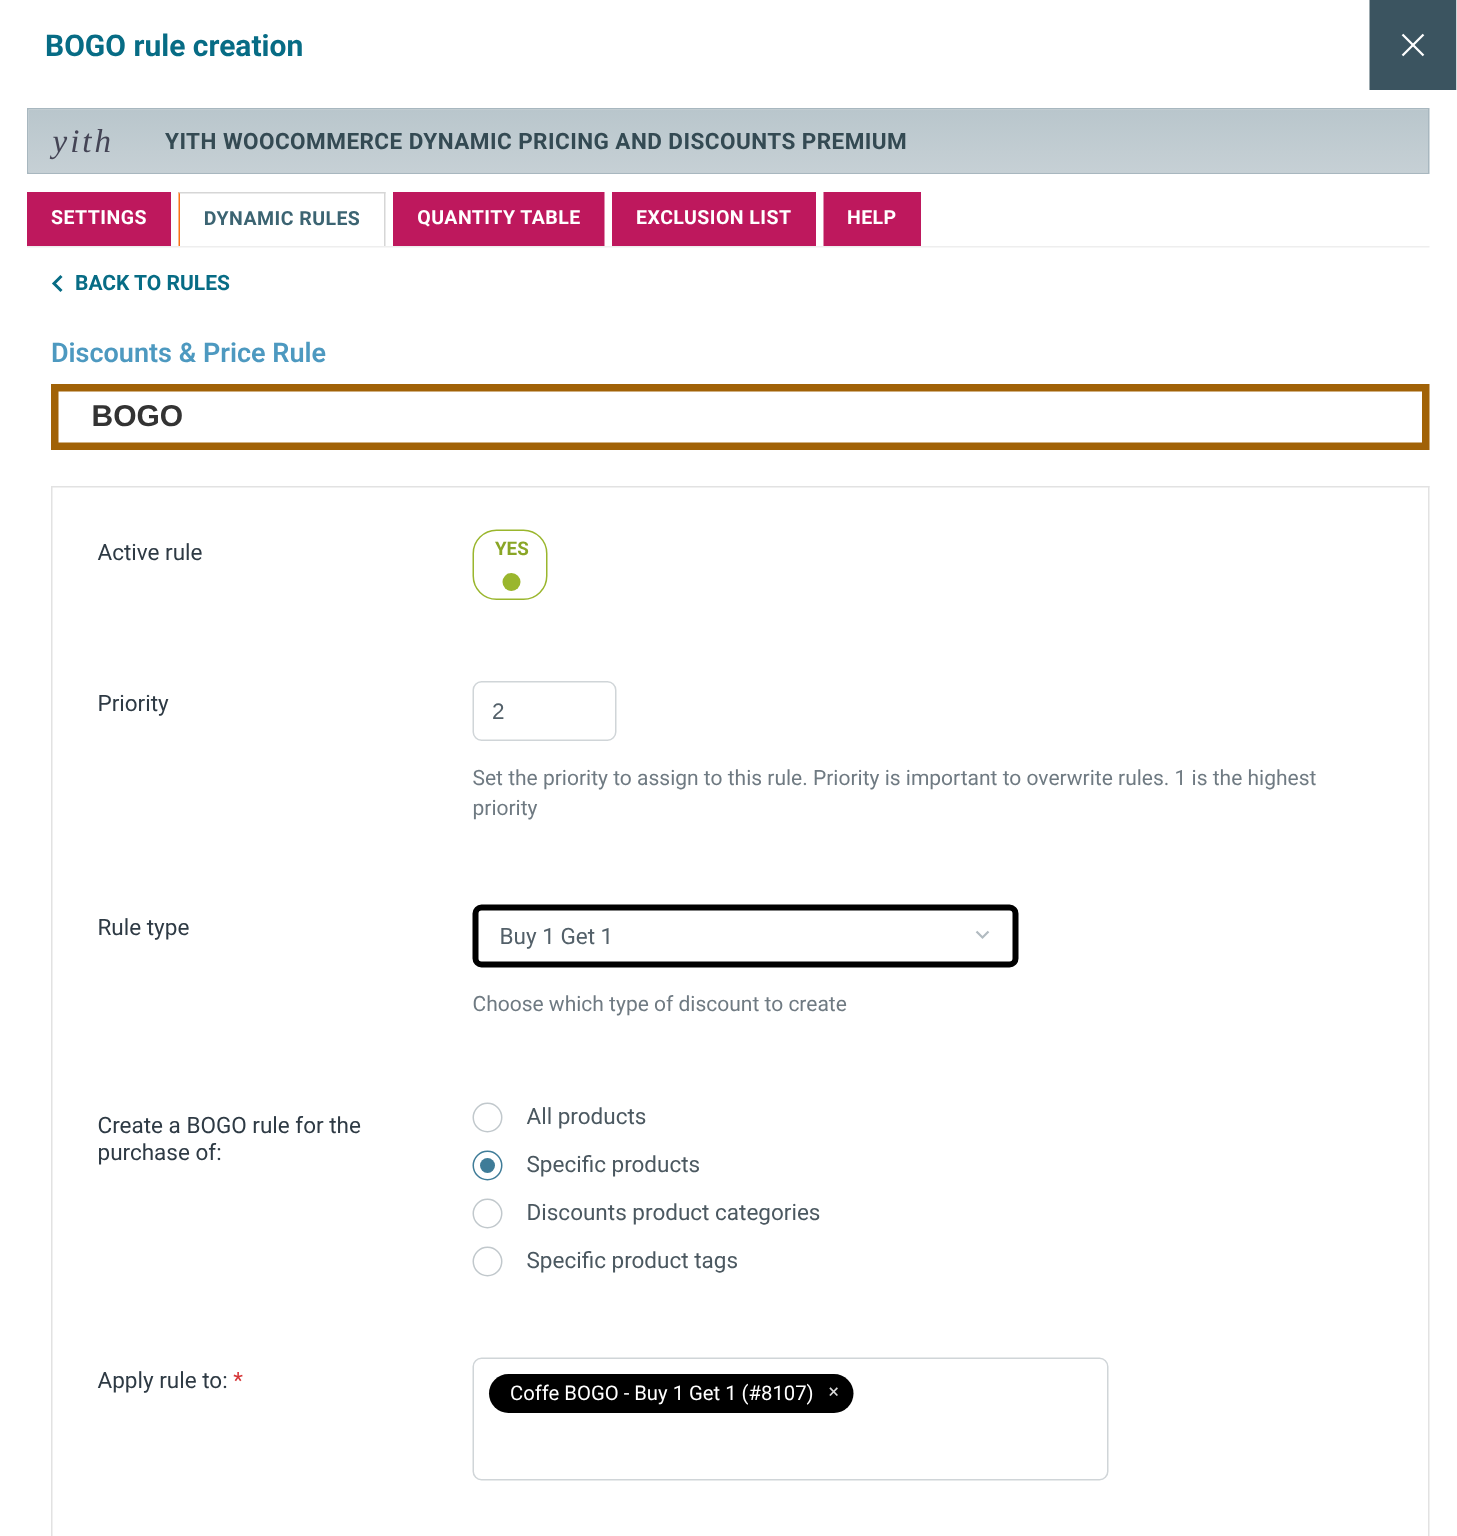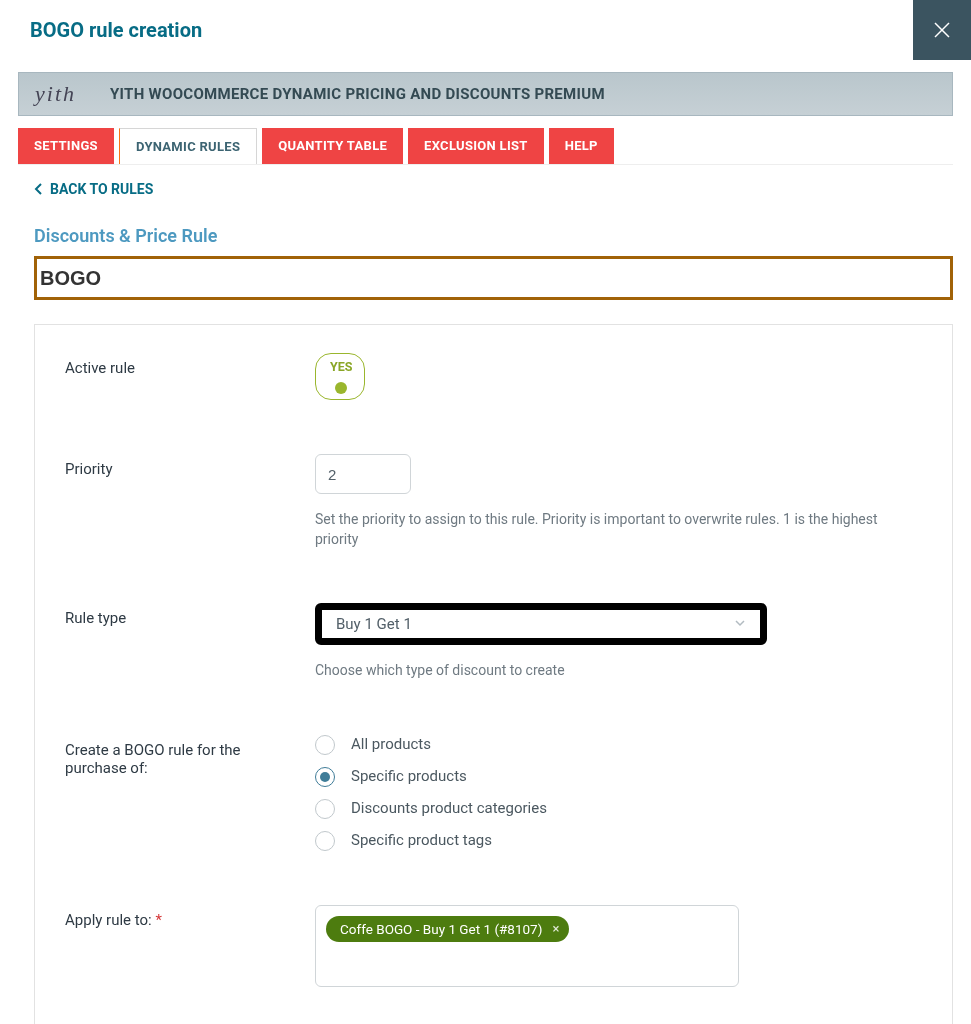--- a/index.html
+++ b/index.html
@@ -59,21 +59,21 @@
     font-weight: 700;
     letter-spacing: 0.3px;
     color: #344a53;
   }
   .tabs {
     display: flex;
     gap: 5px;
     margin: 12px 18px 0 18px;
   }
   .tab {
-    background: #ef4444;
+    background: #be185d;
     color: #fff;
     font-size: 13px;
     font-weight: 700;
     letter-spacing: 0.3px;
     padding: 10px 16px;
     cursor: pointer;
   }
   .tab.active {
     background: #fff;
     color: #3c6472;
@@ -99,25 +99,25 @@
   .section-title {
     color: #4d99c0;
     font-size: 18px;
     font-weight: 600;
     padding: 28px 0 10px 16px;
   }
   .rule-name-input {
     width: calc(100% - 16px);
     margin-left: 16px;
     height: 44px;
-    border: 3px solid #a16207;
+    border: 5px solid #a16207;
     font-size: 20px;
     font-weight: 600;
     color: #333;
-    padding: 0 3px;
+    padding: 0 22px;
     outline: none;
   }
   .form-box {
     margin: 24px 0 0 16px;
     border: 1px solid #e2e2e2;
     border-bottom: none;
     padding: 28px 30px 40px 30px;
   }
   .field-row {
     display: flex;
@@ -162,23 +162,23 @@
     width: 96px;
     height: 40px;
     border: 1px solid #d0d5d8;
     border-radius: 6px;
     font-size: 15px;
     color: #536069;
     padding: 0 12px;
     outline: none;
   }
   .select-box {
-    width: 452px;
+    width: 364px;
     height: 42px;
-    border: 7px solid #000000;
+    border: 4px solid #000000;
     border-radius: 6px;
     display: flex;
     align-items: center;
     justify-content: space-between;
     padding: 0 14px;
     font-size: 15px;
     color: #536069;
     cursor: pointer;
   }
   .select-box .chev { color: #b2bbc1; }
@@ -199,21 +199,21 @@
     min-height: 82px;
     border: 1px solid #d0d5d8;
     border-radius: 6px;
     padding: 10px;
     display: flex;
     align-items: flex-start;
     gap: 6px;
     flex-wrap: wrap;
   }
   .tag-chip {
-    background: #4d7c0f;
+    background: #000000;
     color: #fff;
     border-radius: 14px;
     padding: 5px 10px 5px 14px;
     font-size: 13.5px;
     display: inline-flex;
     align-items: center;
     gap: 10px;
   }
   .tag-chip .x { font-size: 13px; cursor: pointer; opacity: 0.85; }
 </style>

